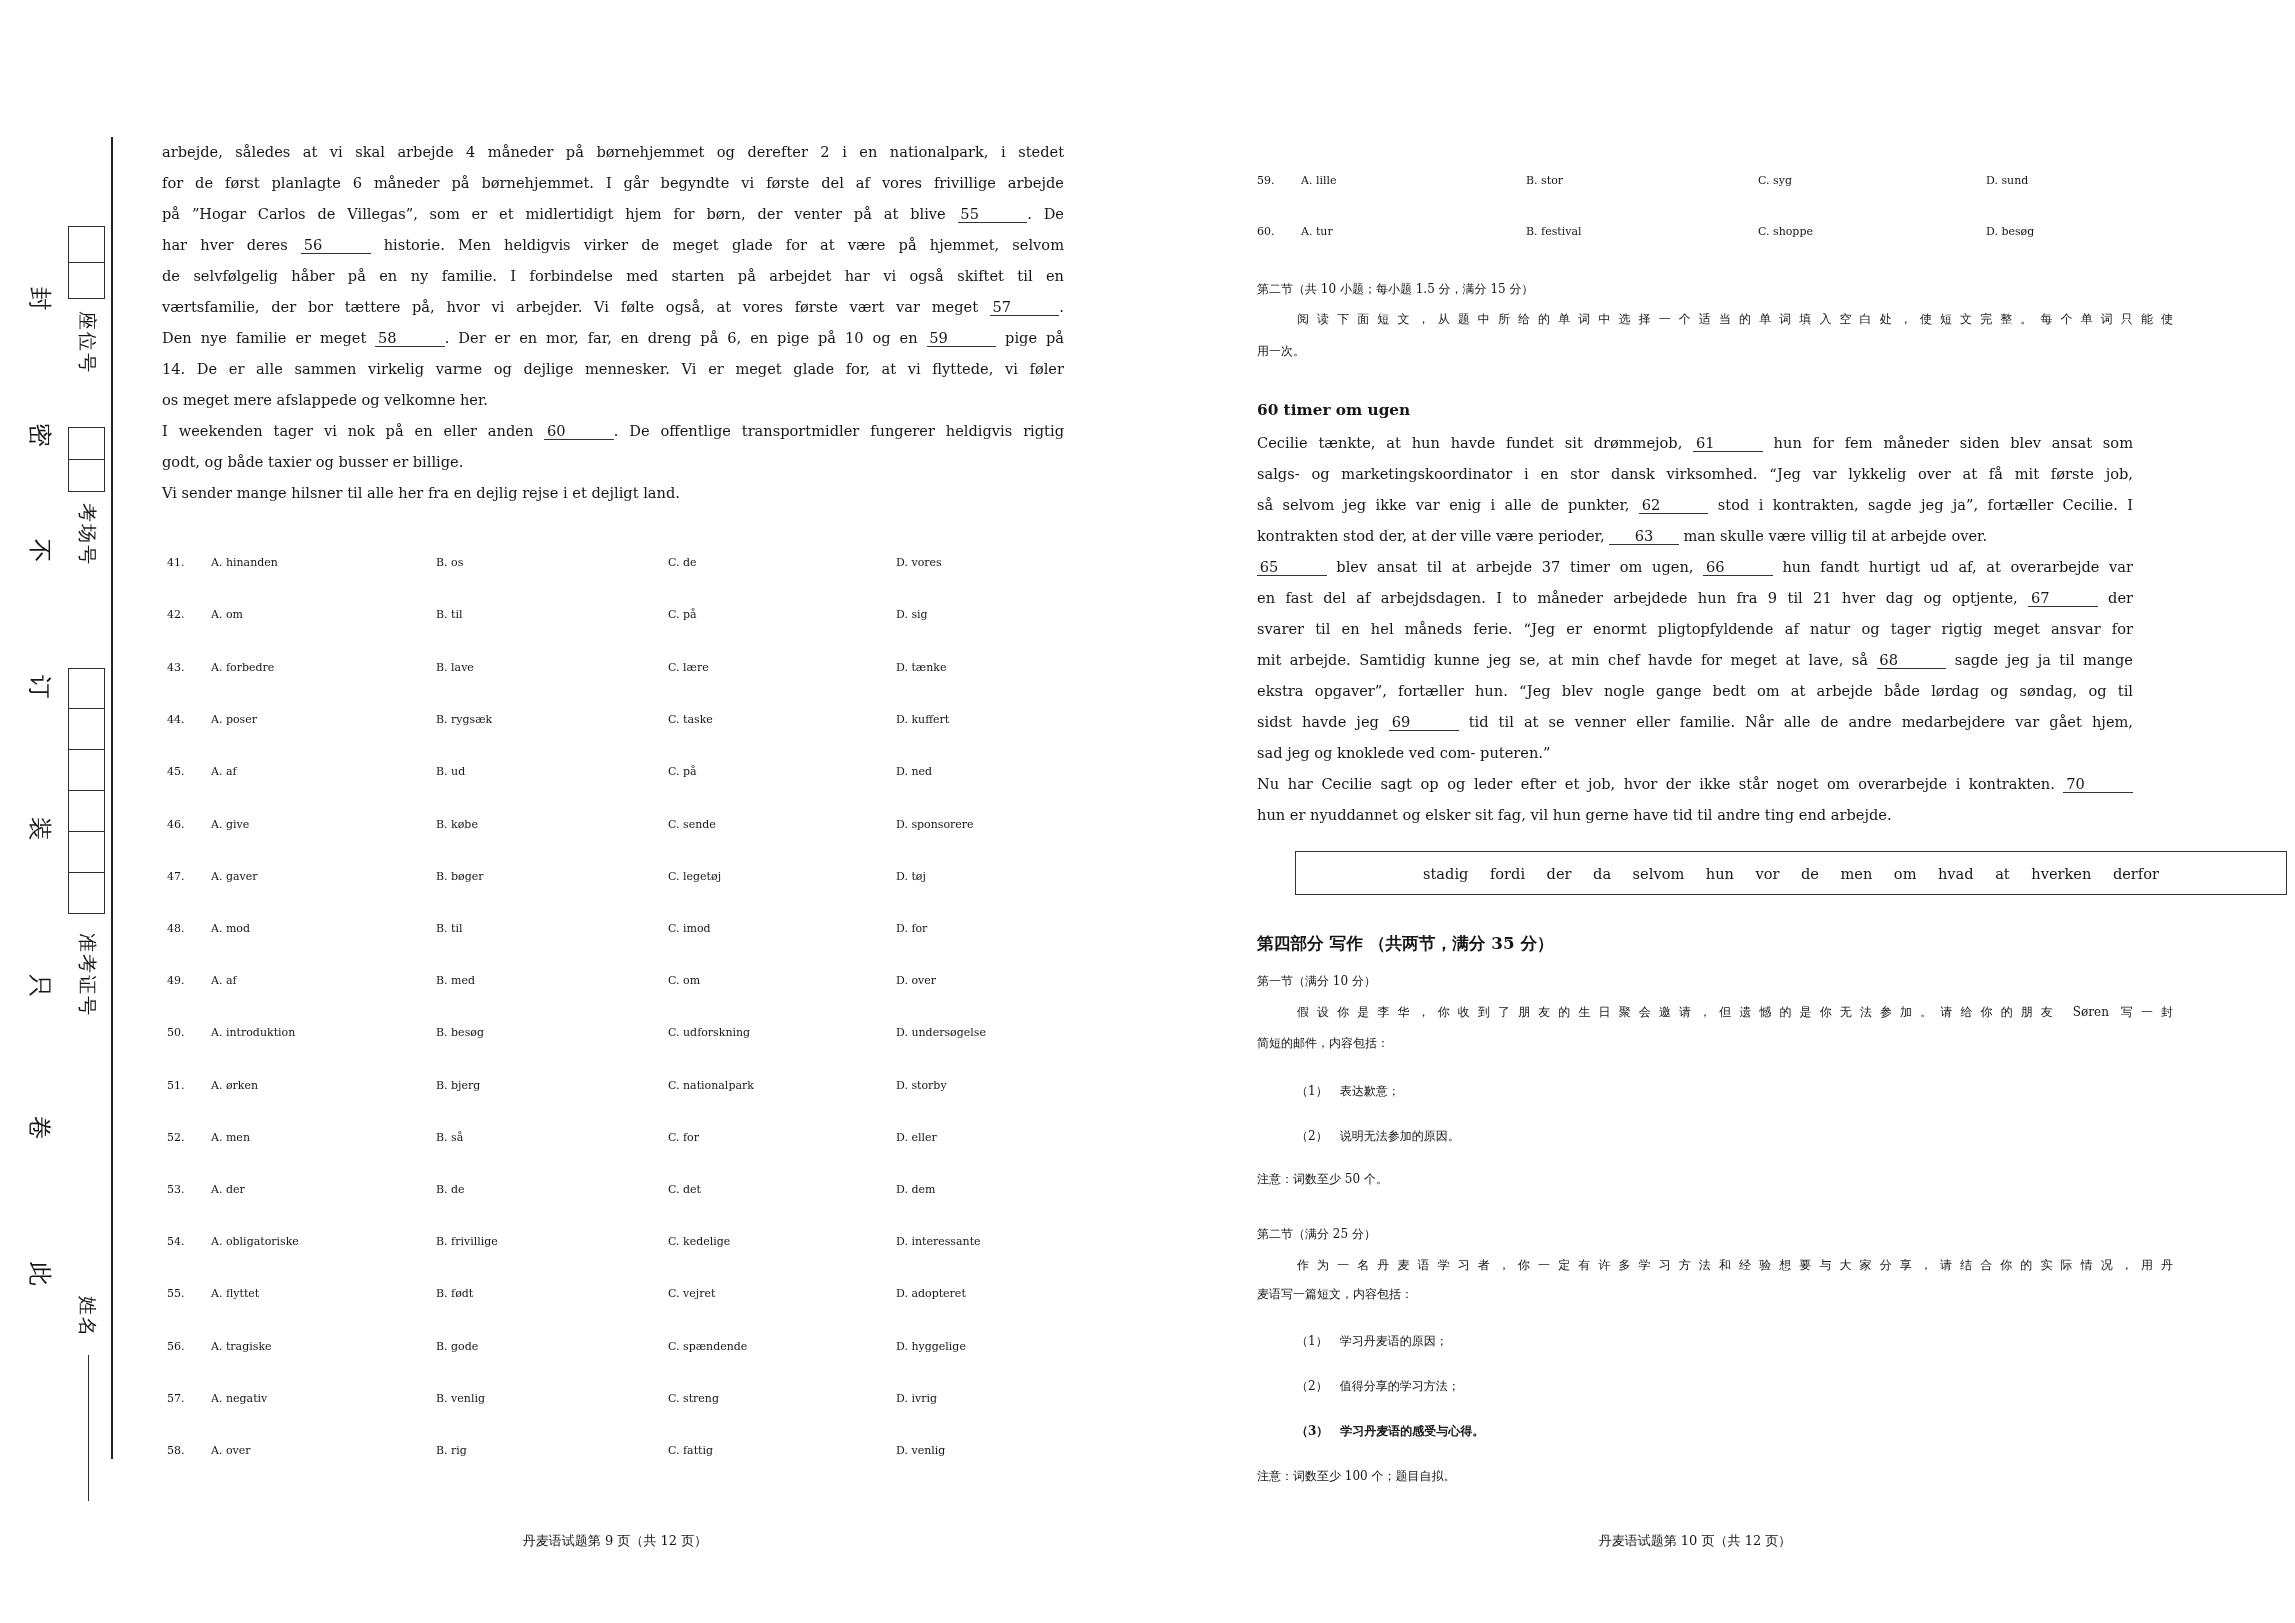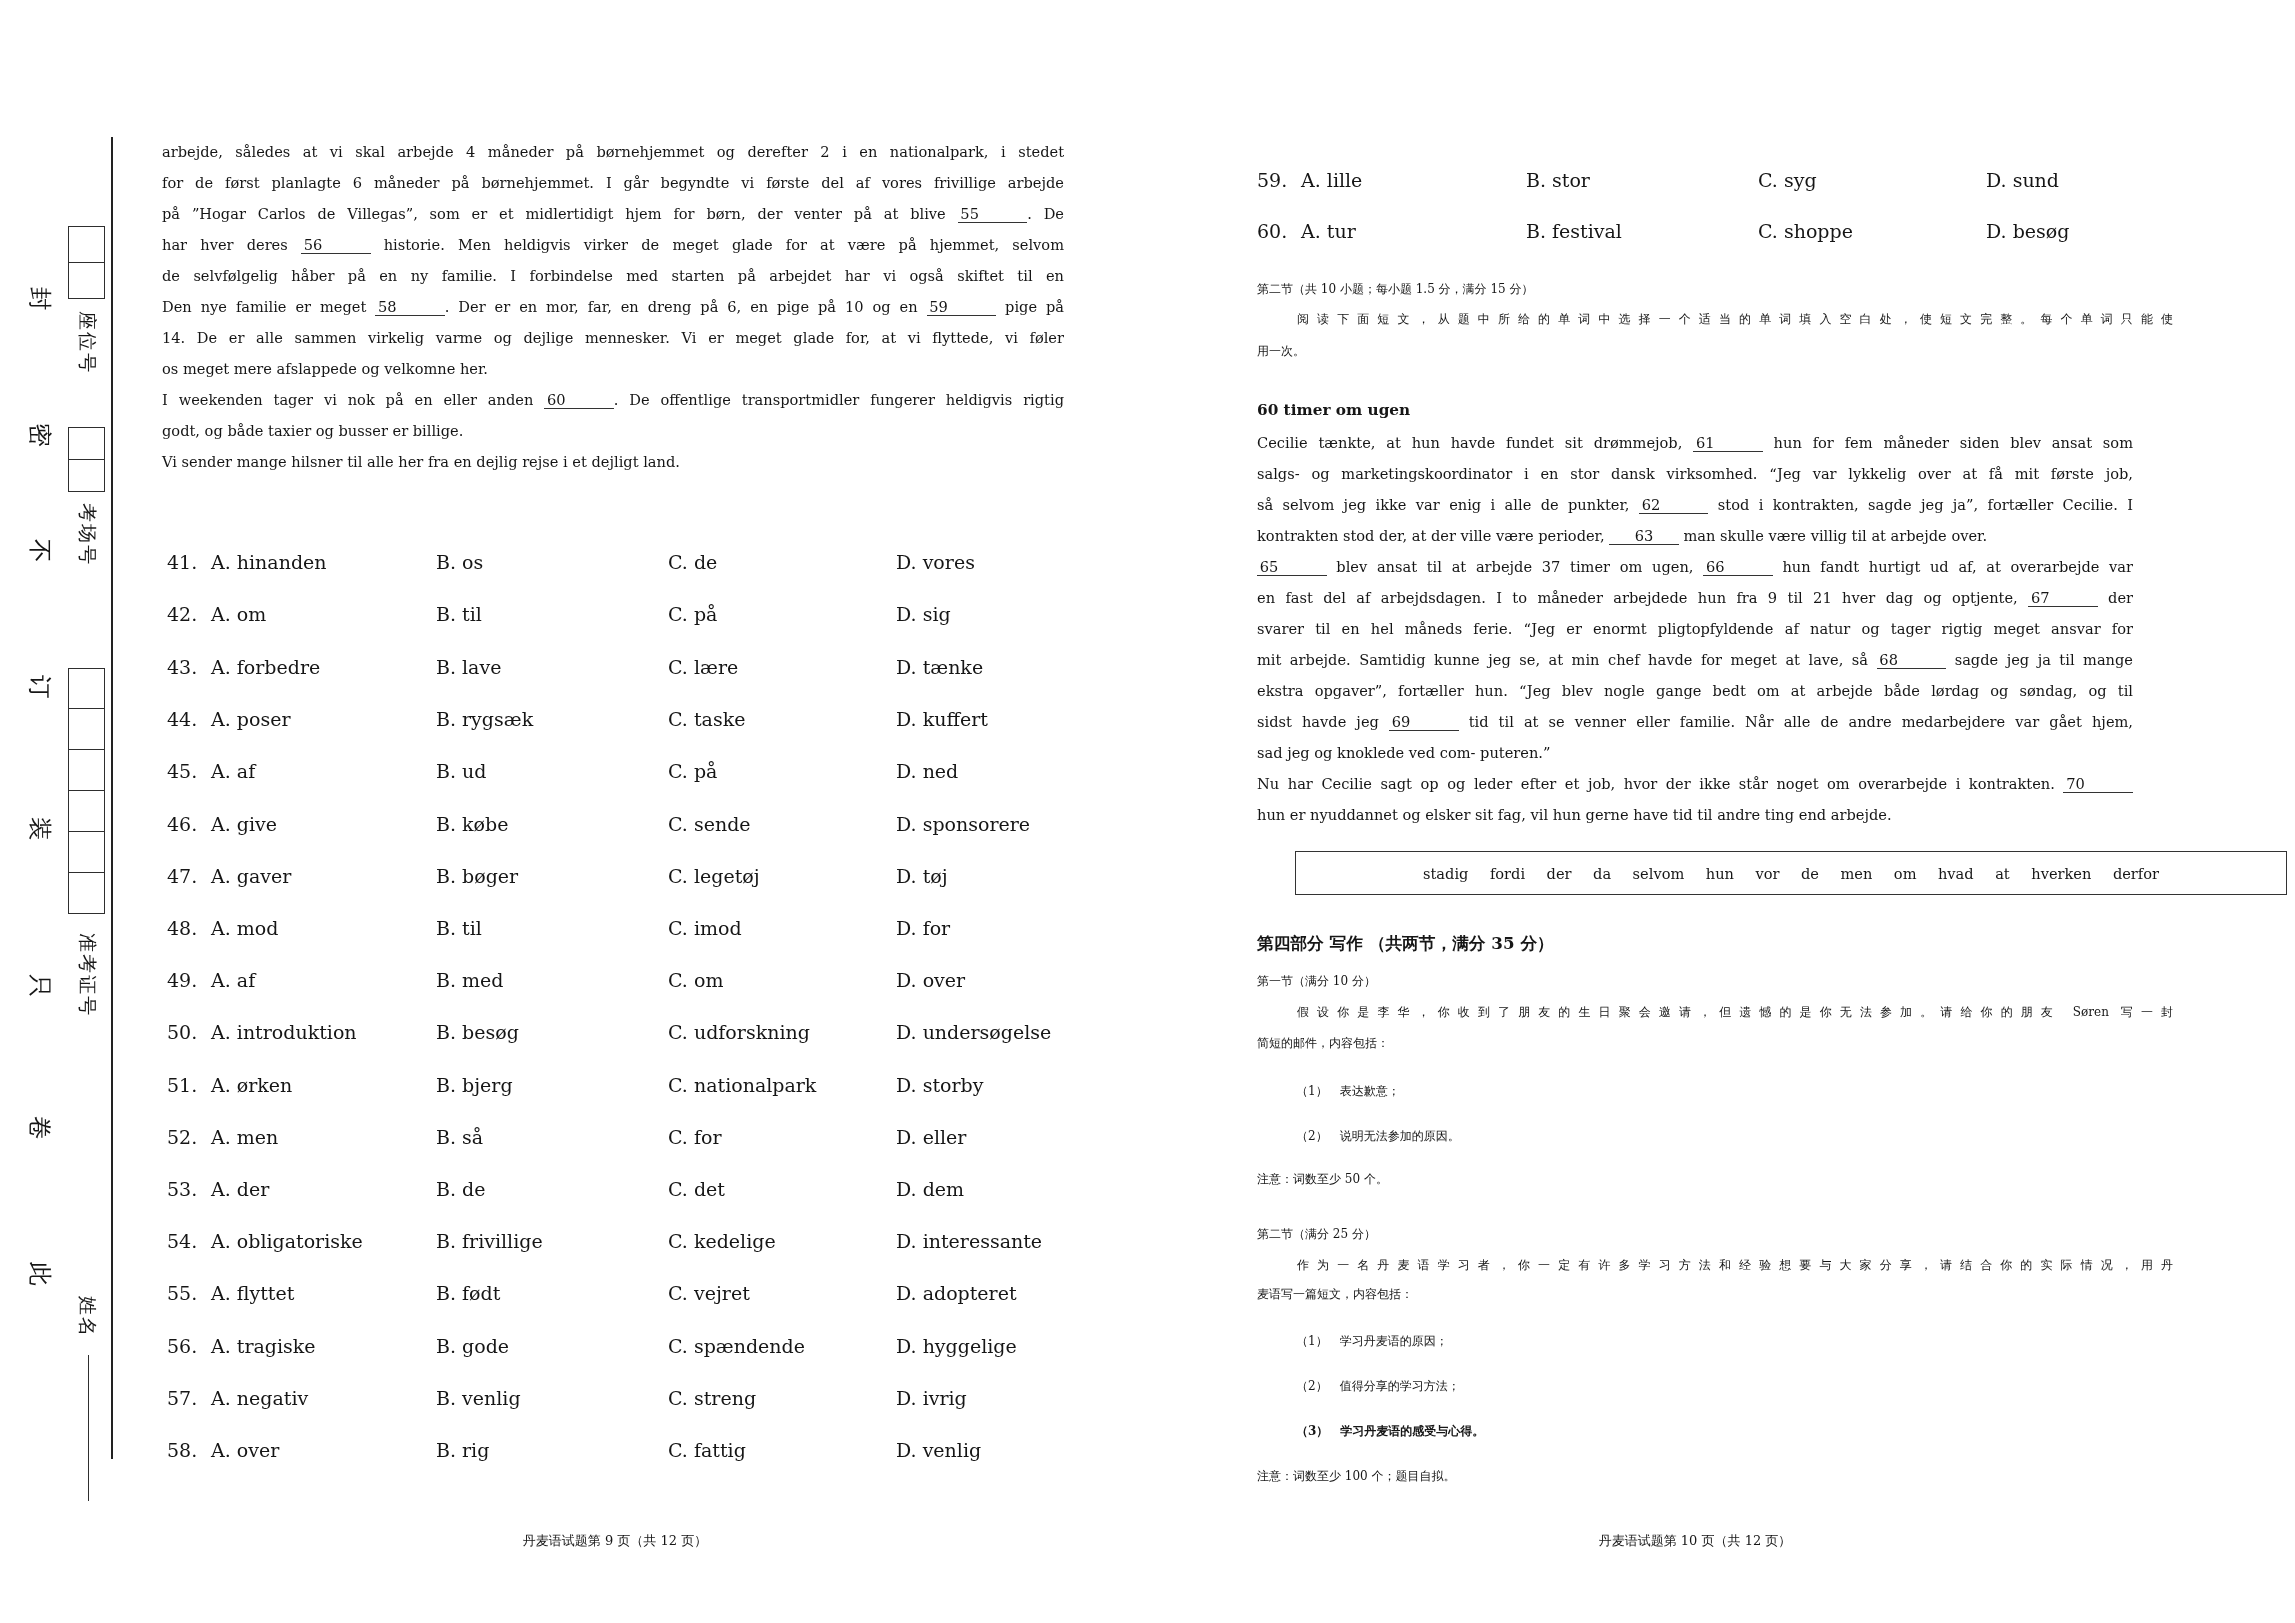--- a/index.html
+++ b/index.html
@@ -8,21 +8,21 @@
   .abs{position:absolute;}
   
   .passage{position:absolute;}
   .line{font-size:14.6px;line-height:31px;height:31px;white-space:nowrap;text-align:left;}
   .rline{line-height:31px;height:31px;}
   .jfull{white-space:normal;text-align:justify;text-align-last:justify;}
   .blank{display:inline-block;min-width:64px;text-align:center;border-bottom:1.4px solid #333;
          padding:0 2.8px 0.7px 2.8px;line-height:1.05;}
   
   .qblock{position:absolute;}
-  .qrow{position:absolute;left:0;width:909px;height:22px;font-size:19px;line-height:21px;}
+  .qrow{position:absolute;left:0;width:909px;height:22px;font-size:11px;line-height:21px;}
   .qrow span{position:absolute;top:0;white-space:nowrap;}
   .qn{left:0;}  .qa{left:44px;text-align:center;} .qb{left:269px;} .qc{left:501px;} .qd{left:729px;}
   
   .cjk{position:absolute;font-size:12px;line-height:21px;white-space:nowrap;}
   .cjk.jfull{white-space:normal;}
   .bold{font-weight:bold;}
   .ind{padding-left:40px;}
   .ind2{padding-left:39px;}
   
   .word-bank{position:absolute;border:1.4px solid #333;box-sizing:border-box;
@@ -75,20 +75,21 @@
       </div>
   </div>
 
   <div>
     <div id="left-passage" class="passage" style="left:162px;top:136px;width:902px;">
         <div class="line  jfull">arbejde, således at vi skal arbejde 4 måneder på børnehjemmet og derefter 2 i en nationalpark, i stedet</div>
         <div class="line  jfull">for de først planlagte 6 måneder på børnehjemmet. I går begyndte vi første del af vores frivillige arbejde</div>
         <div class="line  jfull">på ”Hogar Carlos de Villegas”, som er et midlertidigt hjem for børn, der venter på at blive <span class="blank">55</span>. De</div>
         <div class="line  jfull">har hver deres <span class="blank">56</span> historie. Men heldigvis virker de meget glade for at være på hjemmet, selvom</div>
         <div class="line  jfull">de selvfølgelig håber på en ny familie. I forbindelse med starten på arbejdet har vi også skiftet til en</div>
+        <div class="line  jfull">værtsfamilie, der bor tættere på, hvor vi arbejder. Vi følte også, at vores første vært var meget <span class="blank">57</span>.</div>
         <div class="line  jfull">Den nye familie er meget <span class="blank">58</span>. Der er en mor, far, en dreng på 6, en pige på 10 og en <span class="blank">59</span> pige på</div>
         <div class="line  jfull">14. De er alle sammen virkelig varme og dejlige mennesker. Vi er meget glade for, at vi flyttede, vi føler</div>
         <div class="line ">os meget mere afslappede og velkomne her.</div>
         <div class="line  jfull">I weekenden tager vi nok på en eller anden <span class="blank">60</span>. De offentlige transportmidler fungerer heldigvis rigtig</div>
         <div class="line ">godt, og både taxier og busser er billige.</div>
         <div class="line ">Vi sender mange hilsner til alle her fra en dejlig rejse i et dejligt land.</div>
       </div>
     <div id="left-questions" class="qblock" style="left:167px;top:552px;">
         <div class="qrow" style="top:0px">
           <span class="qn">41.</span>

